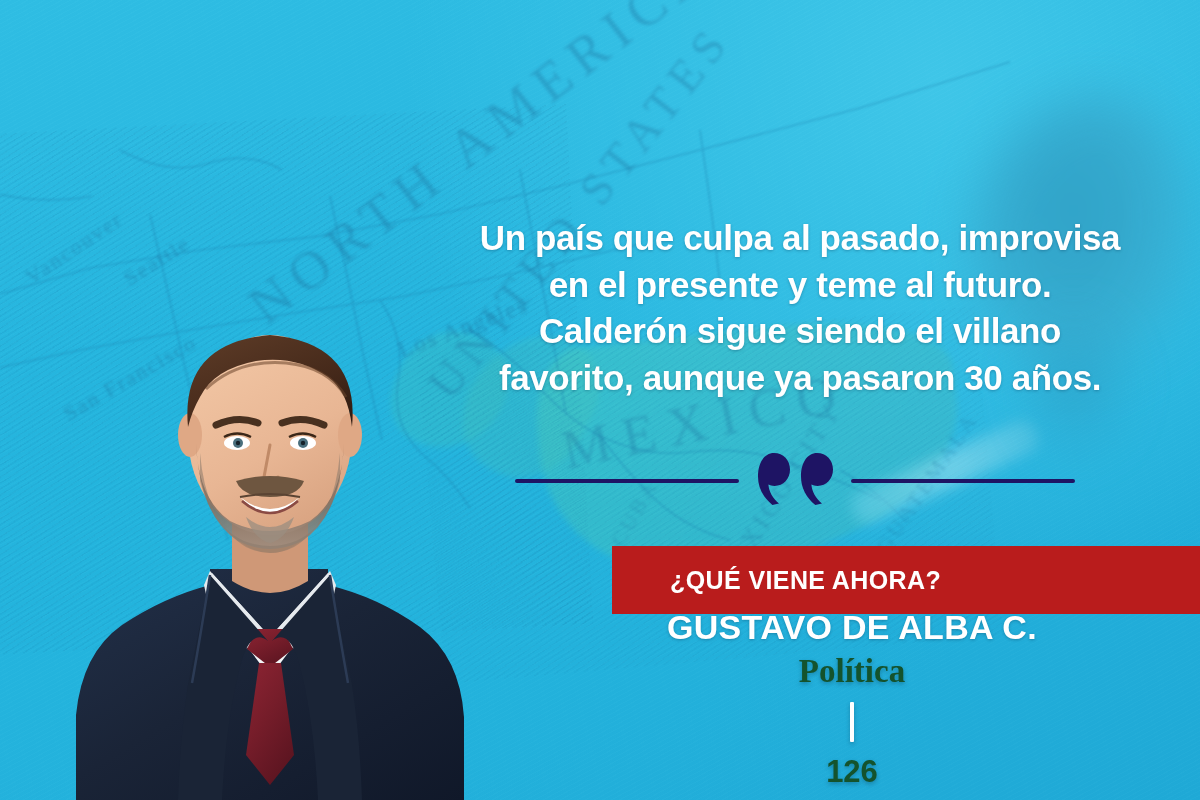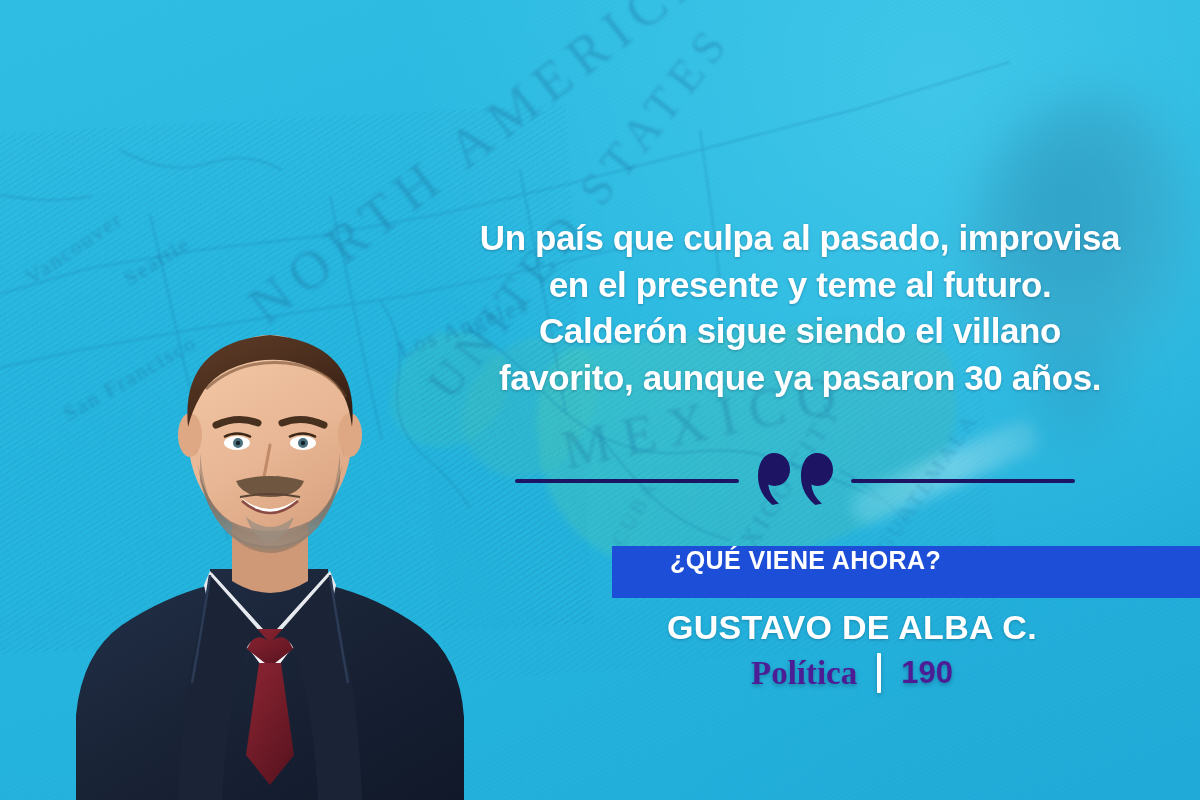--- a/index.html
+++ b/index.html
@@ -133,44 +133,45 @@
     flex:0 0 auto; width:112px; height:58px;
     display:flex; align-items:flex-start; justify-content:center; gap:9px;
   }
   .q-mark {
     width:34px; height:54px; position:relative; display:block;
   }
   .q-mark svg { display:block; }
 
   
   .banner {
-    position:absolute; left:612px; top:546px; width:588px; height:52px;
-    background:#1d4ed8; display:flex; 
+    position:absolute; left:612px; top:546px; width:588px; height:68px;
+    background:#b91c1c; display:flex; align-items:center;
   }
   .banner-text {
     color:#ffffff; font-weight:700; font-size:25px; letter-spacing:.4px;
     margin-left:58px; white-space:nowrap;
   }
 
   
   .author {
     position:absolute; left:612px; top:608px; width:480px;
     text-align:center; color:#ffffff;
     font-weight:700; font-size:34px; letter-spacing:.3px;
     text-shadow:0 1px 3px rgba(0,40,70,.30);
   }
 
   
   .logo {
     position:absolute; left:612px; top:653px; width:480px;
-    display:flex; align-items:center; justify-content:center; gap:20px;
-    color:#4c1d95;
+    display:flex; align-items:center; justify-content:center; gap:12px;
+    color:#14532d;
     font-family:"Liberation Serif", serif;
     font-weight:700; font-size:33px;
     text-shadow:0 2px 4px rgba(0,40,70,.35);
+    flex-direction:column;
   }
   .logo-bar { width:4px; height:40px; background:#ffffff; border-radius:1px;
     box-shadow:0 2px 4px rgba(0,40,70,.30); }
   .logo-101 { font-family:"Liberation Sans", sans-serif; font-weight:700; font-size:31px; }
 </style>
 </head>
 <body>
 
 <div class="stage">
 
@@ -332,16 +333,16 @@
 
   <div class="banner">
     <span class="banner-text">¿QUÉ VIENE AHORA?</span>
   </div>
 
   <div class="author">GUSTAVO DE ALBA C.</div>
 
   <div class="logo">
     <span>Política</span>
     <span class="logo-bar"></span>
-    <span class="logo-101">190</span>
+    <span class="logo-101">126</span>
   </div>
 
 </div>
 
 </body></html>

